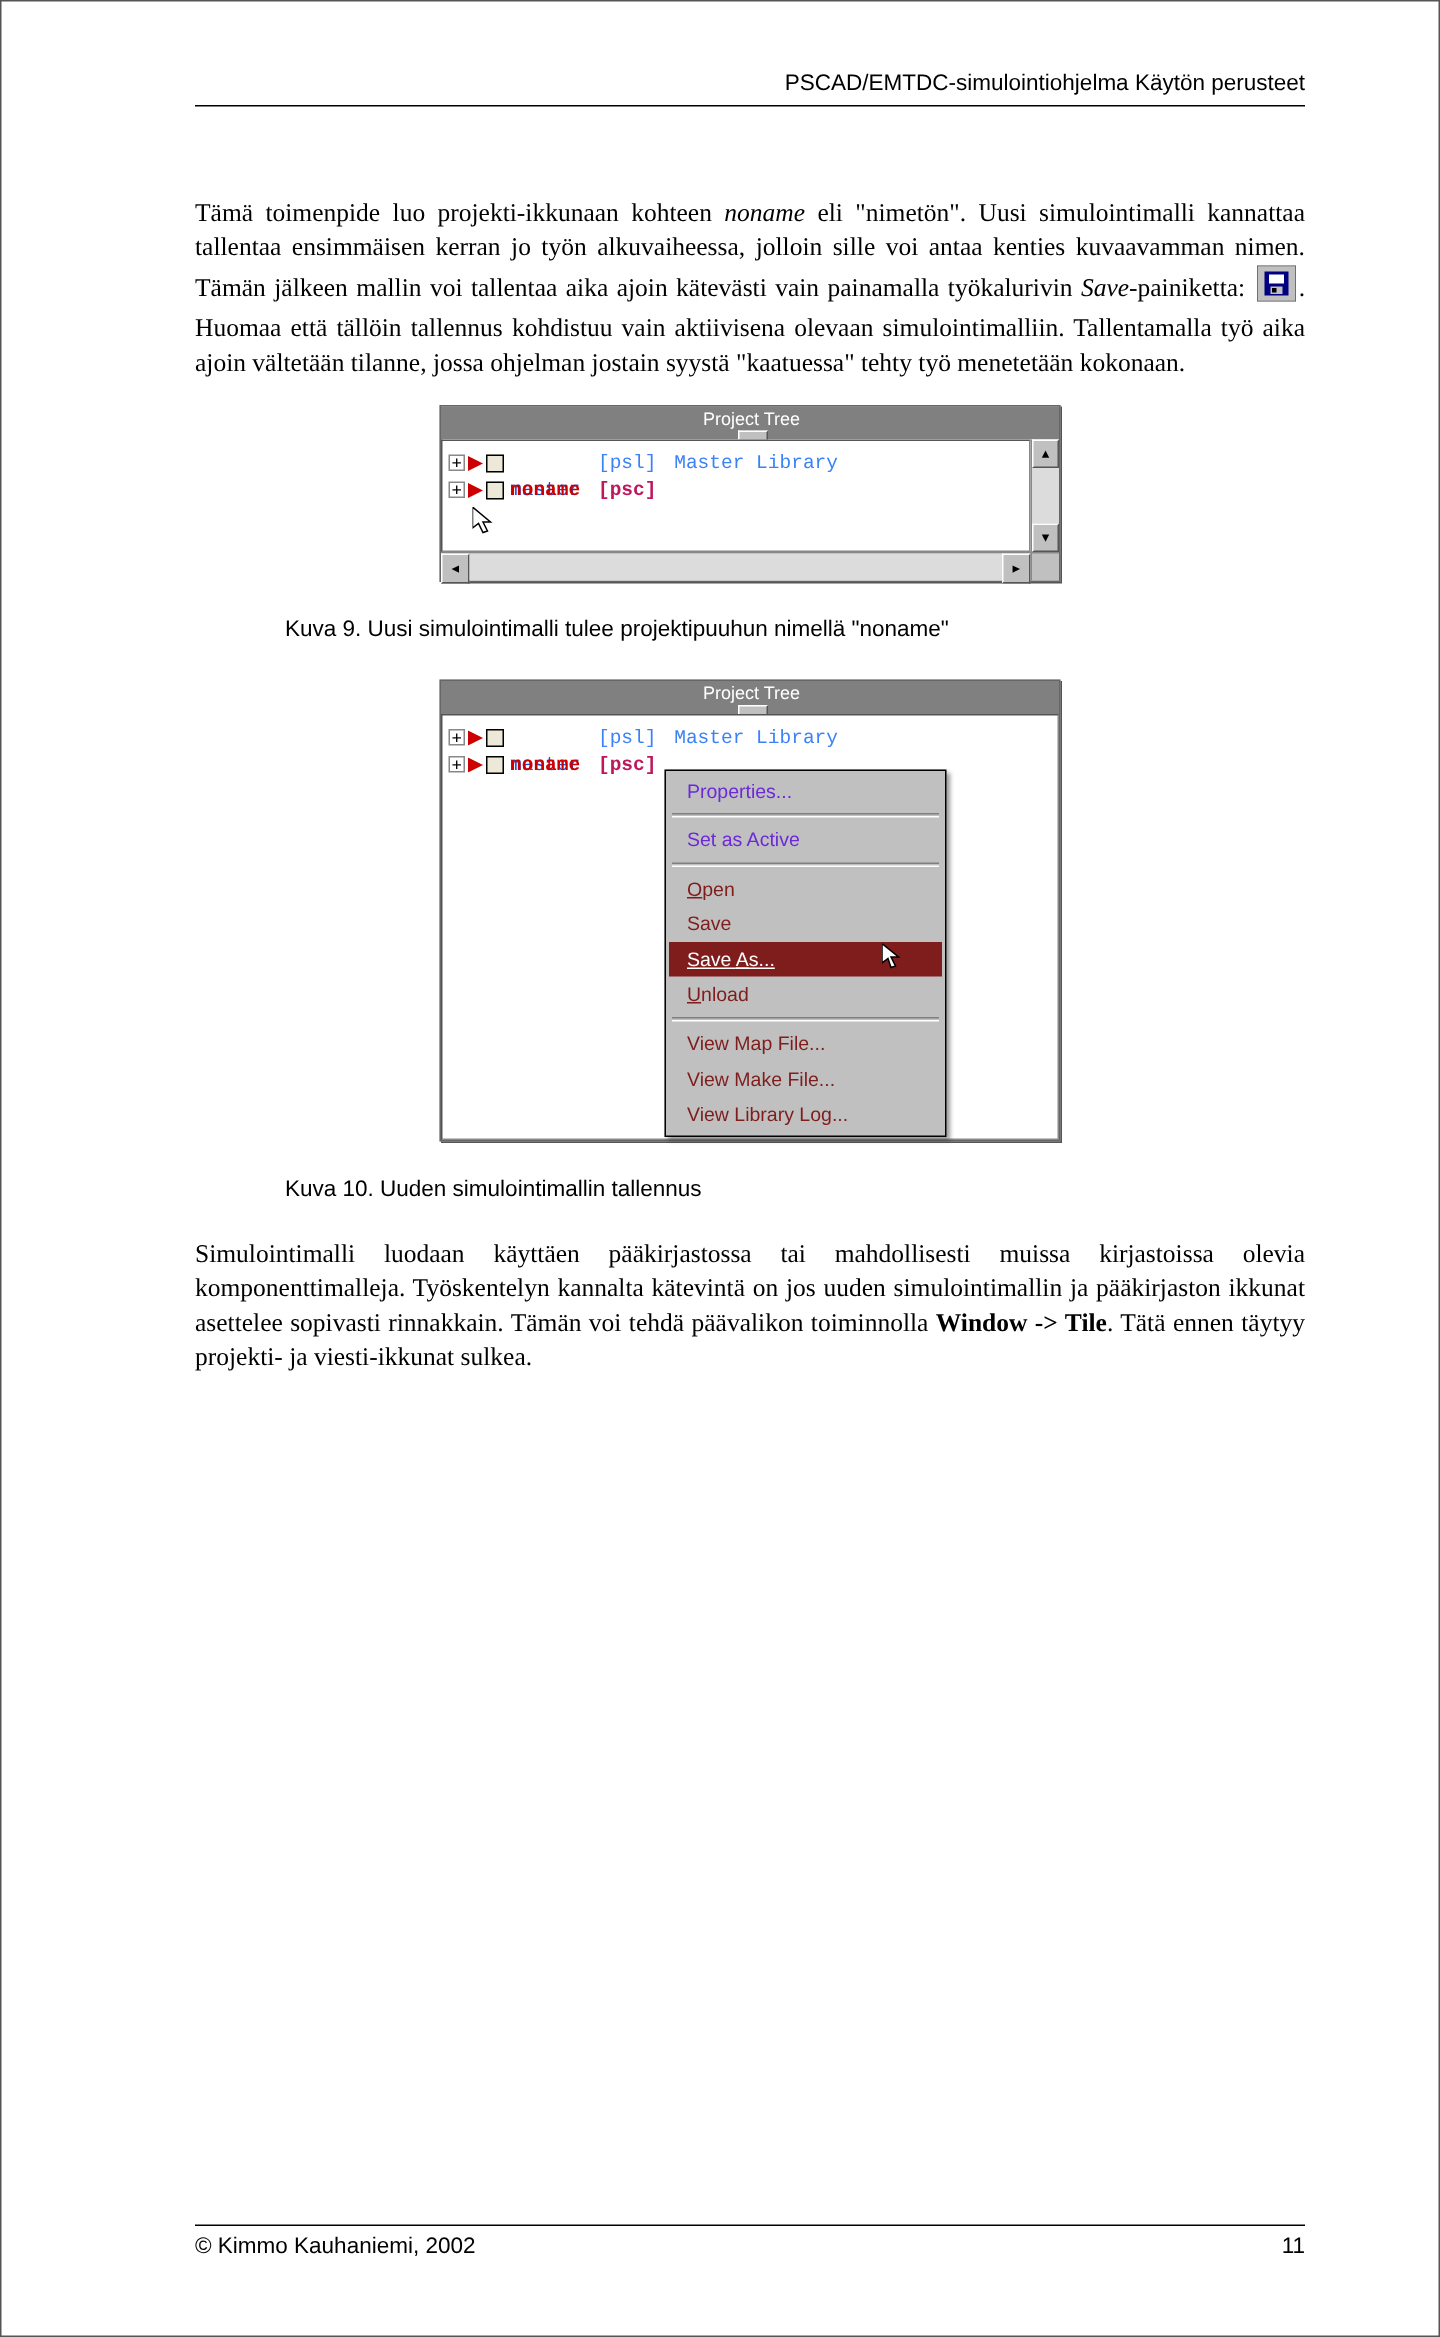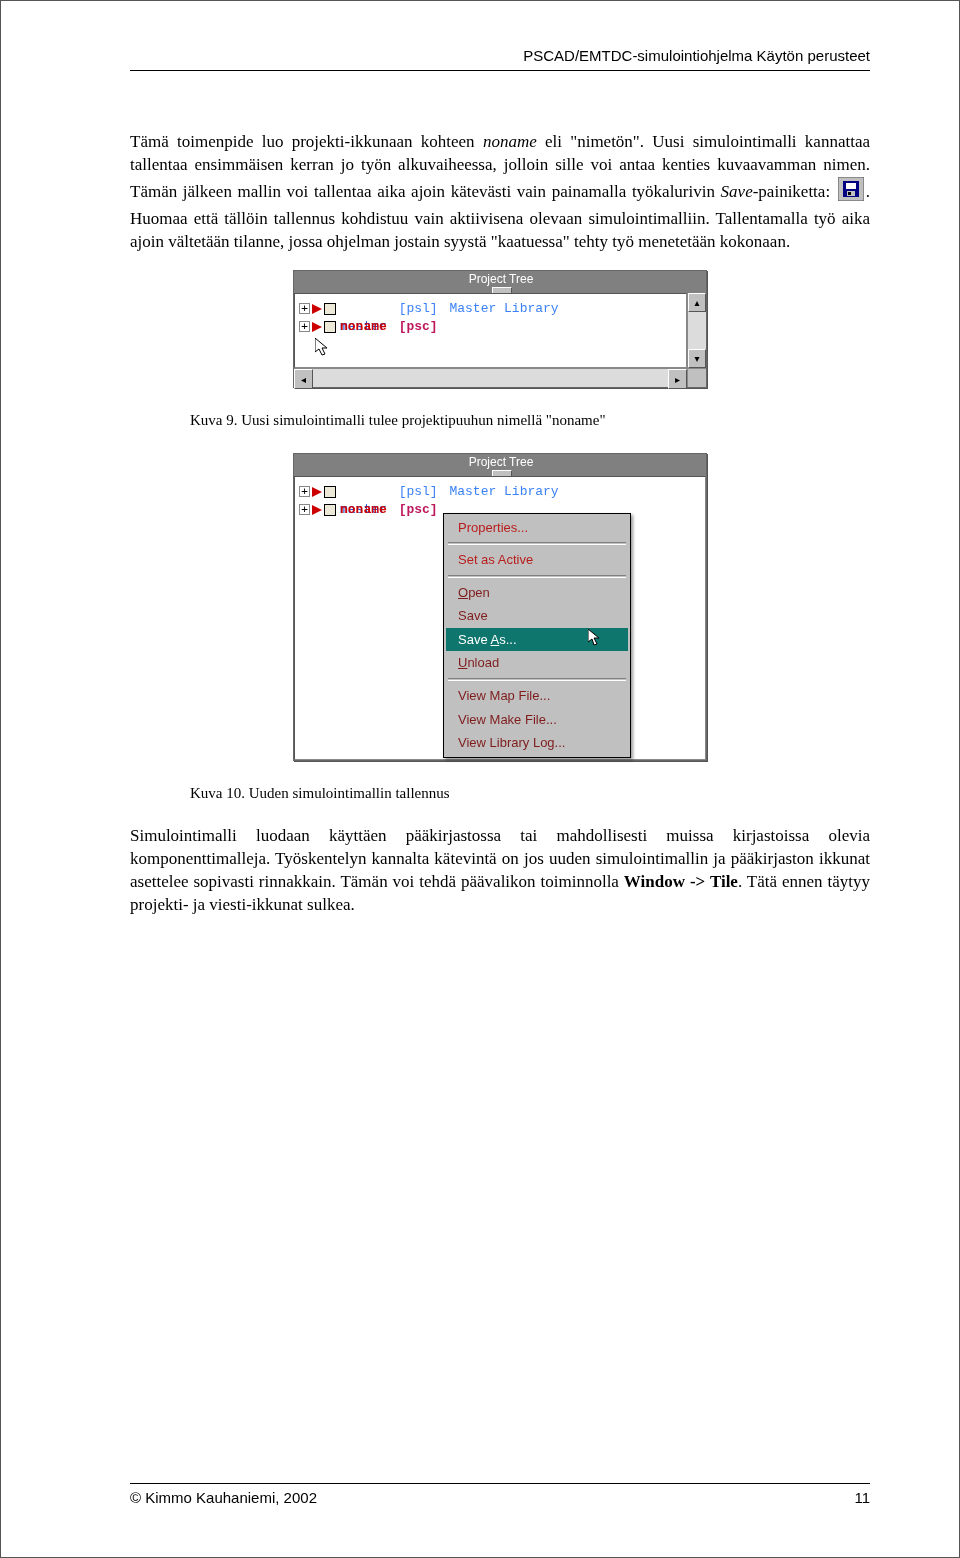--- a/index.html
+++ b/index.html
@@ -37,21 +37,21 @@
   .body-para {
     text-align: justify;
     margin: 0 0 14px 0;
   }
   .save-icon-inline {
     display: inline-block;
     vertical-align: -4px;
     margin: 0 2px;
   }
   .caption {
-    font-family: Liberation Serif, serif;
+    font-family: Liberation Sans, sans-serif;
     font-size: 15px;
     margin: 22px 0 22px 60px;
   }
 
   
   .pt-window {
     width: 412px;
     margin: 16px auto 18px auto;
     border: 1px solid #666;
     background: #c0c0c0;
@@ -195,25 +195,26 @@
     border: 1px solid #000;
     box-shadow: 2px 2px 3px rgba(0,0,0,0.4);
     font-family: Tahoma, Arial, sans-serif;
     font-size: 13px;
     padding: 2px;
   }
   .ctx-item {
     padding: 3px 12px;
     color: #7f1d1d;
   }
-  .ctx-item.disabled { color: #b91c1c; }
+  .ctx-item.disabled { color: #6d28d9; }
   .ctx-item.highlight {
-    background: #0f766e;
+    background: #7f1d1d;
     color: #fff;
     position: relative;
+    text-decoration: underline;
   }
   .ctx-sep {
     height: 1px;
     border-top: 1px solid #808080;
     border-bottom: 1px solid #fff;
     margin: 3px 2px;
   }
   .ctx-underline { text-decoration: underline; text-underline-offset: 1px; }
   .cursor-in-menu {
     position: absolute;

